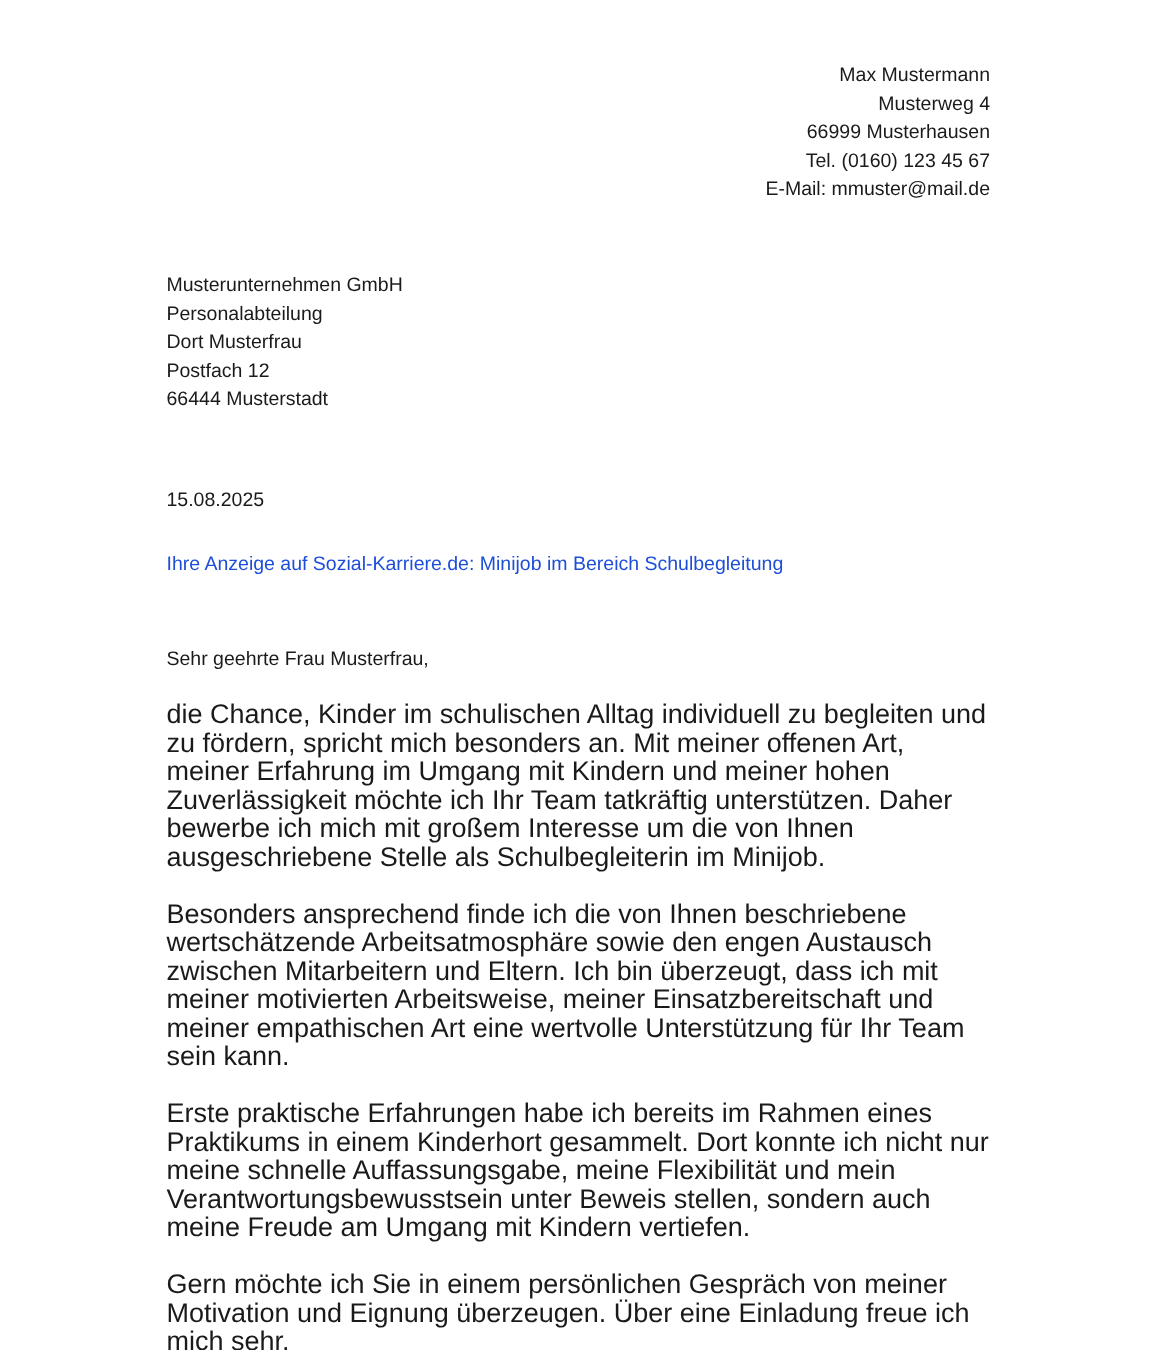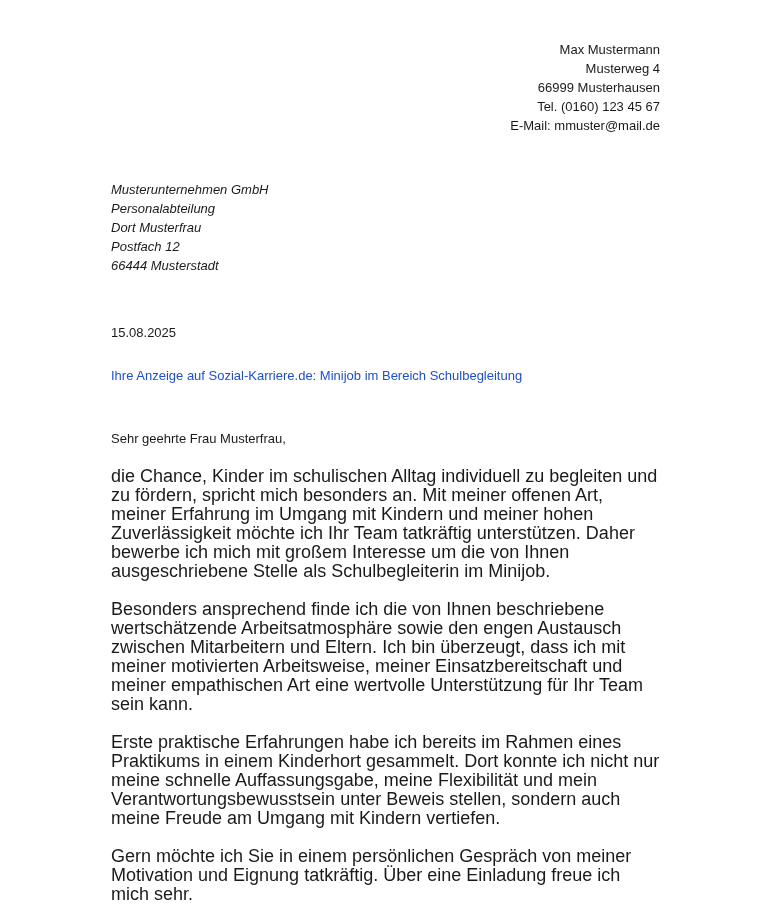--- a/index.html
+++ b/index.html
@@ -36,21 +36,20 @@
   }
   .recipient-block {
     margin-top: 45px;
     text-align: left;
     font-size: 13px;
     line-height: 19px;
   }
   .recipient-line {
     display: block;
     white-space: pre;
-    font-style: italic;
   }
   .date-line {
     margin-top: 48px;
     text-align: left;
     font-size: 13px;
     line-height: 19px;
   }
   .subject-line {
     margin-top: 24px;
     font-size: 13px;
@@ -104,19 +103,19 @@
 
   <div class="date-line">15.08.2025</div>
 
   <a class="subject-line" href="#">Ihre Anzeige auf Sozial-Karriere.de: Minijob im Bereich Schulbegleitung</a>
 
   <div class="salutation">Sehr geehrte Frau Musterfrau,</div>
 
   <p class="body-paragraph">die Chance, Kinder im schulischen Alltag individuell zu begleiten und zu fördern, spricht mich besonders an. Mit meiner offenen Art, meiner Erfahrung im Umgang mit Kindern und meiner hohen Zuverlässigkeit möchte ich Ihr Team tatkräftig unterstützen. Daher bewerbe ich mich mit großem Interesse um die von Ihnen ausgeschriebene Stelle als Schulbegleiterin im Minijob.</p>
   <p class="body-paragraph">Besonders ansprechend finde ich die von Ihnen beschriebene wertschätzende Arbeitsatmosphäre sowie den engen Austausch zwischen Mitarbeitern und Eltern. Ich bin überzeugt, dass ich mit meiner motivierten Arbeitsweise, meiner Einsatzbereitschaft und meiner empathischen Art eine wertvolle Unterstützung für Ihr Team sein kann.</p>
   <p class="body-paragraph">Erste praktische Erfahrungen habe ich bereits im Rahmen eines Praktikums in einem Kinderhort gesammelt. Dort konnte ich nicht nur meine schnelle Auffassungsgabe, meine Flexibilität und mein Verantwortungsbewusstsein unter Beweis stellen, sondern auch meine Freude am Umgang mit Kindern vertiefen.</p>
-  <p class="body-paragraph">Gern möchte ich Sie in einem persönlichen Gespräch von meiner Motivation und Eignung tatkräftig. Über eine Einladung freue ich mich sehr.</p>
+  <p class="body-paragraph">Gern möchte ich Sie in einem persönlichen Gespräch von meiner Motivation und Eignung überzeugen. Über eine Einladung freue ich mich sehr.</p>
 
   <div class="closing">Mit freundlichen Grüßen</div>
 
   <div class="signature-name">Max Mustermann</div>
 
 </div>
 
 </body></html>

